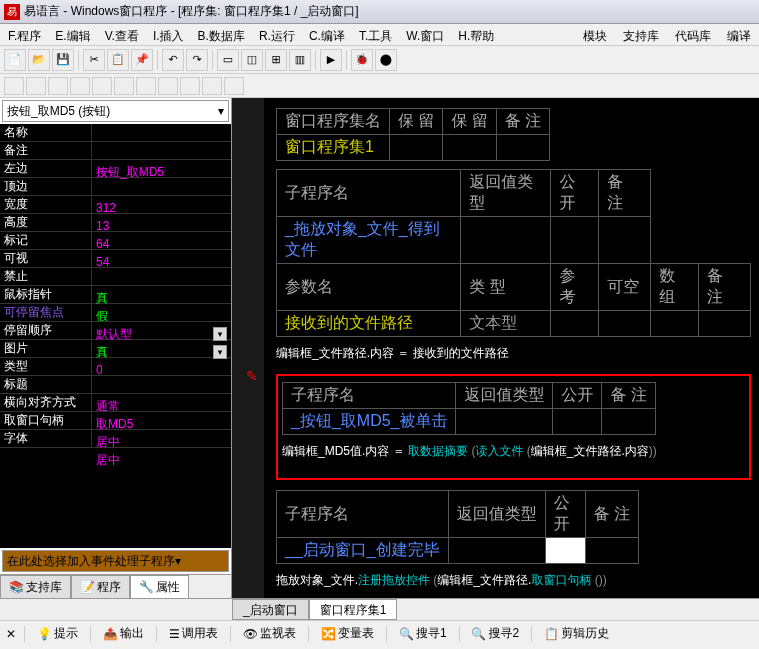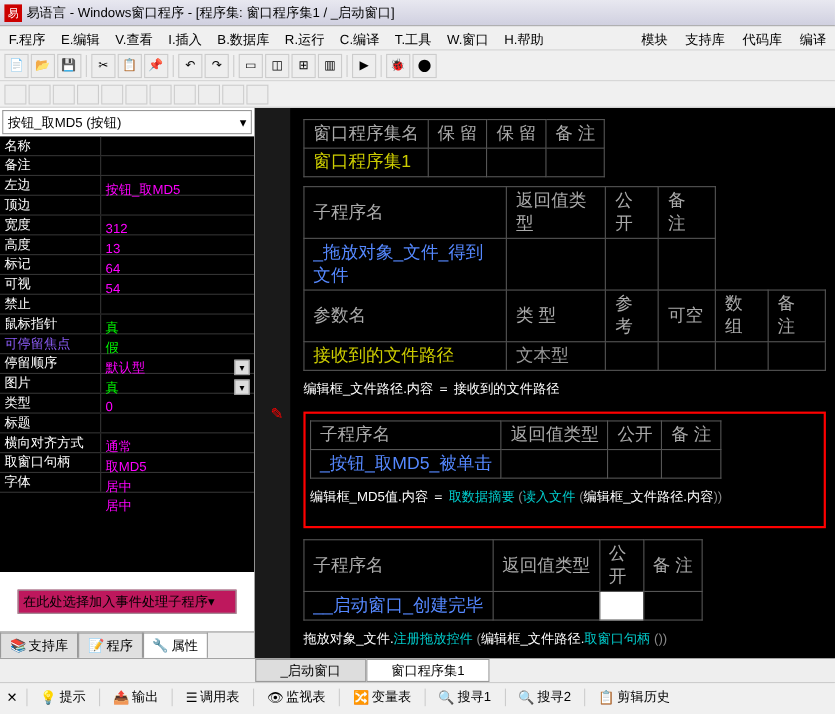--- a/index.html
+++ b/index.html
@@ -18,40 +18,40 @@
 .left-panel { width:232px; background:#fff; border-right:1px solid #999; display:flex; flex-direction:column; }
 .combo { height:22px; border:1px solid #999; margin:2px; display:flex; align-items:center; padding:0 4px; background:#fff; }
 .combo .arrow { margin-left:auto; }
 .prop-table { flex:1; overflow:auto; background:#000; }
 .prop-row { display:flex; border-bottom:1px solid #333; height:18px; }
 .prop-label { width:92px; color:#fff; padding:0 4px; border-right:1px solid #333; display:flex; align-items:center; }
 .prop-label.orange { color:#8b5cf6; }
 .prop-value { flex:1; color:#ff00ff; padding:0 4px; display:flex; align-items:center;margin-top:48px; }
 .prop-value.green { color:#00ff00; }
 .prop-value .dd { margin-left:auto; width:14px; height:14px; background:#ddd; border:1px solid #999; color:#000; text-align:center; font-size:9px; line-height:12px; }
-.event-combo { height:22px; border:1px solid #999; margin:16px; display:flex; align-items:center; padding:0 4px; background:#be185d; }
+.event-combo { height:22px; border:1px solid #999; margin:2px; display:flex; align-items:center; padding:0 4px; background:#a16207; }
 .left-tabs { height:24px; display:flex; border-top:1px solid #999; background:#eee; }
 .left-tabs .ltab { padding:3px 8px; border:1px solid #999; border-bottom:none; background:#e0e0e0; cursor:pointer; display:flex; align-items:center; gap:2px; }
 .left-tabs .ltab.active { background:#fff; }
 .right-panel { flex:1; background:#000; position:relative; overflow:auto; padding:4px; }
 .gutter { position:absolute; left:0; top:0; width:32px; height:100%; background:#1a1a1a; }
 .code-area { margin-left:36px; padding:6px 4px; }
 .tbl { border-collapse:collapse; margin-bottom:8px; }
 .tbl td { border:1px solid #555; padding:2px 8px; color:#999; font-size:16px; min-width:40px; height:18px; }
 .tbl td.head { color:#aaa; }
 .tbl td.yellow { color:#cccc00; }
 .tbl td.blue { color:#5588ff; }
 .code-line { color:#fff; font-size:12px; margin:4px 0 12px 0; }
 .code-line .white { color:#fff; }
 .code-line .cyan { color:#00cccc;text-align:right; }
 .code-line .gray { color:#888; }
 .red-box { border:2px solid #f00; padding:6px 4px; margin-bottom:10px; }
 .caret-marker { position:absolute; left:14px; top:270px; color:#f00; font-size:14px; }
 .tab-strip { height:22px; display:flex; border-top:1px solid #999; background:#eee; padding-left:232px; }
-.tab-strip .tab { padding:2px 22px; border:1px solid #999; background:#fff; cursor:pointer; }
+.tab-strip .tab { padding:2px 10px; border:1px solid #999; background:#fff; cursor:pointer; }
 .tab-strip .tab.inactive { background:#ddd; }
 .bottom-bar { height:26px; background:#f0f0f0; border-top:1px solid #ccc; display:flex; align-items:center; padding:0 6px; gap:8px; }
 .bottom-bar .bb-item { display:flex; align-items:center; gap:2px; cursor:pointer; padding:0 4px; }
 .bottom-bar .bb-sep { width:1px; height:16px; background:#ccc; }
 </style>
 </head>
 <body>
 
 <div class="titlebar">
   <div class="logo">易</div>

